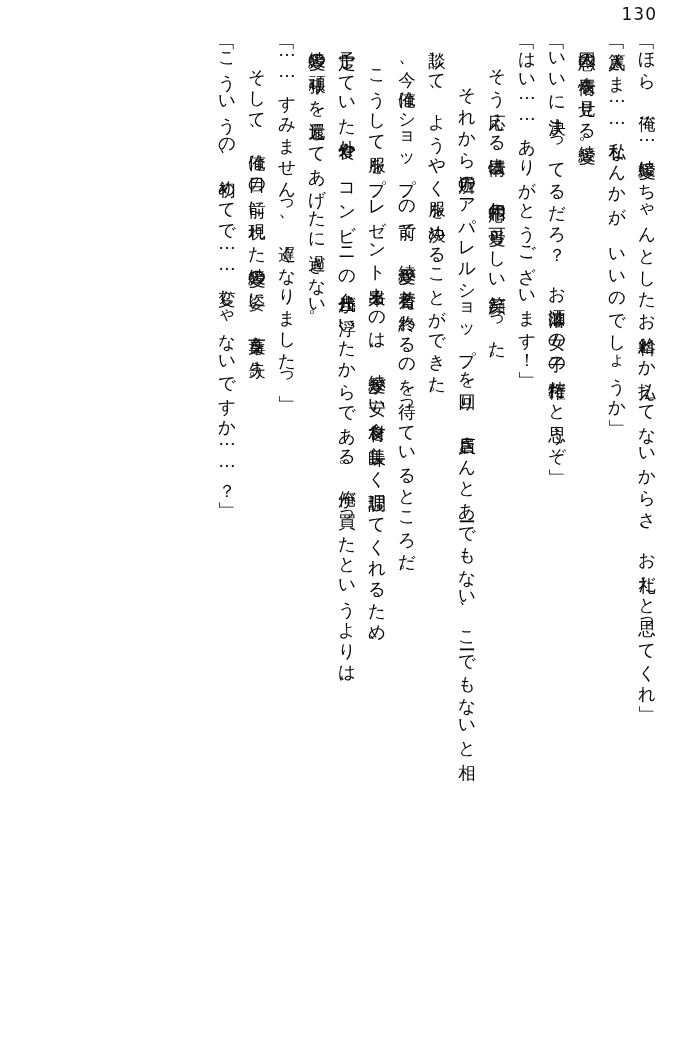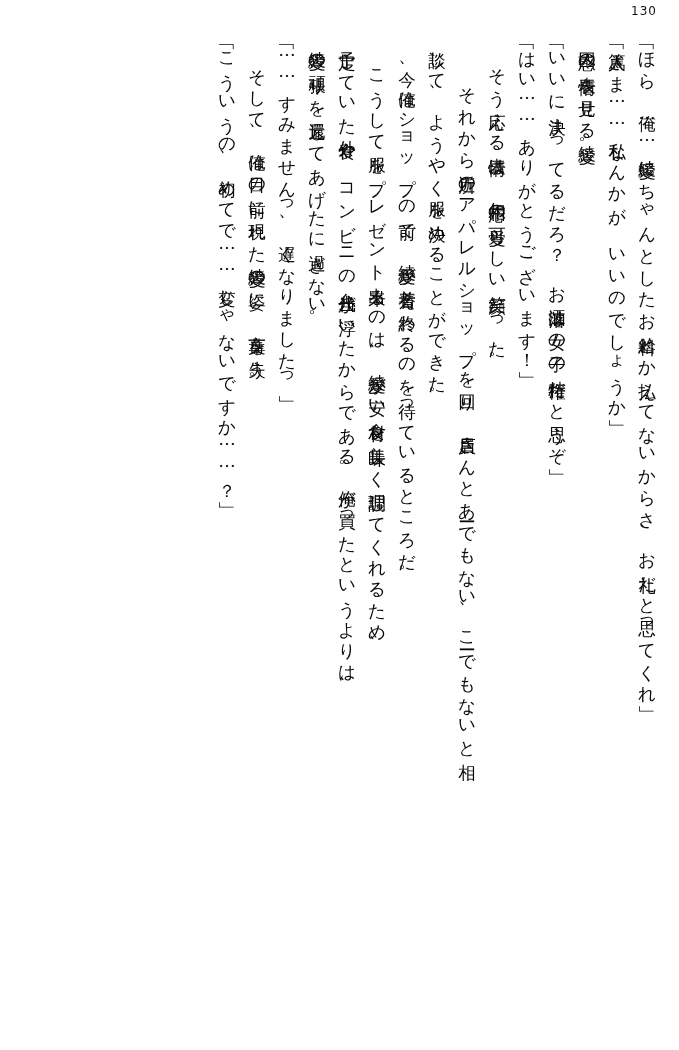--- a/index.html
+++ b/index.html
@@ -20,21 +20,21 @@
     left: 0;
     top: 0;
     width: 679px;
     height: 1050px;
     background: #ffffff;
   }
   .page-number {
     position: absolute;
     top: 4px;
     right: 22px;
-    font-size: 12px;
+    font-size: 17px;
     font-family: "DejaVu Sans", "Liberation Sans", sans-serif;
     letter-spacing: 1px;
     color: #111;
   }
   .text-body {
     position: absolute;
     top: 38px;
     right: 24px;
     bottom: 18px;
     left: 24px;

